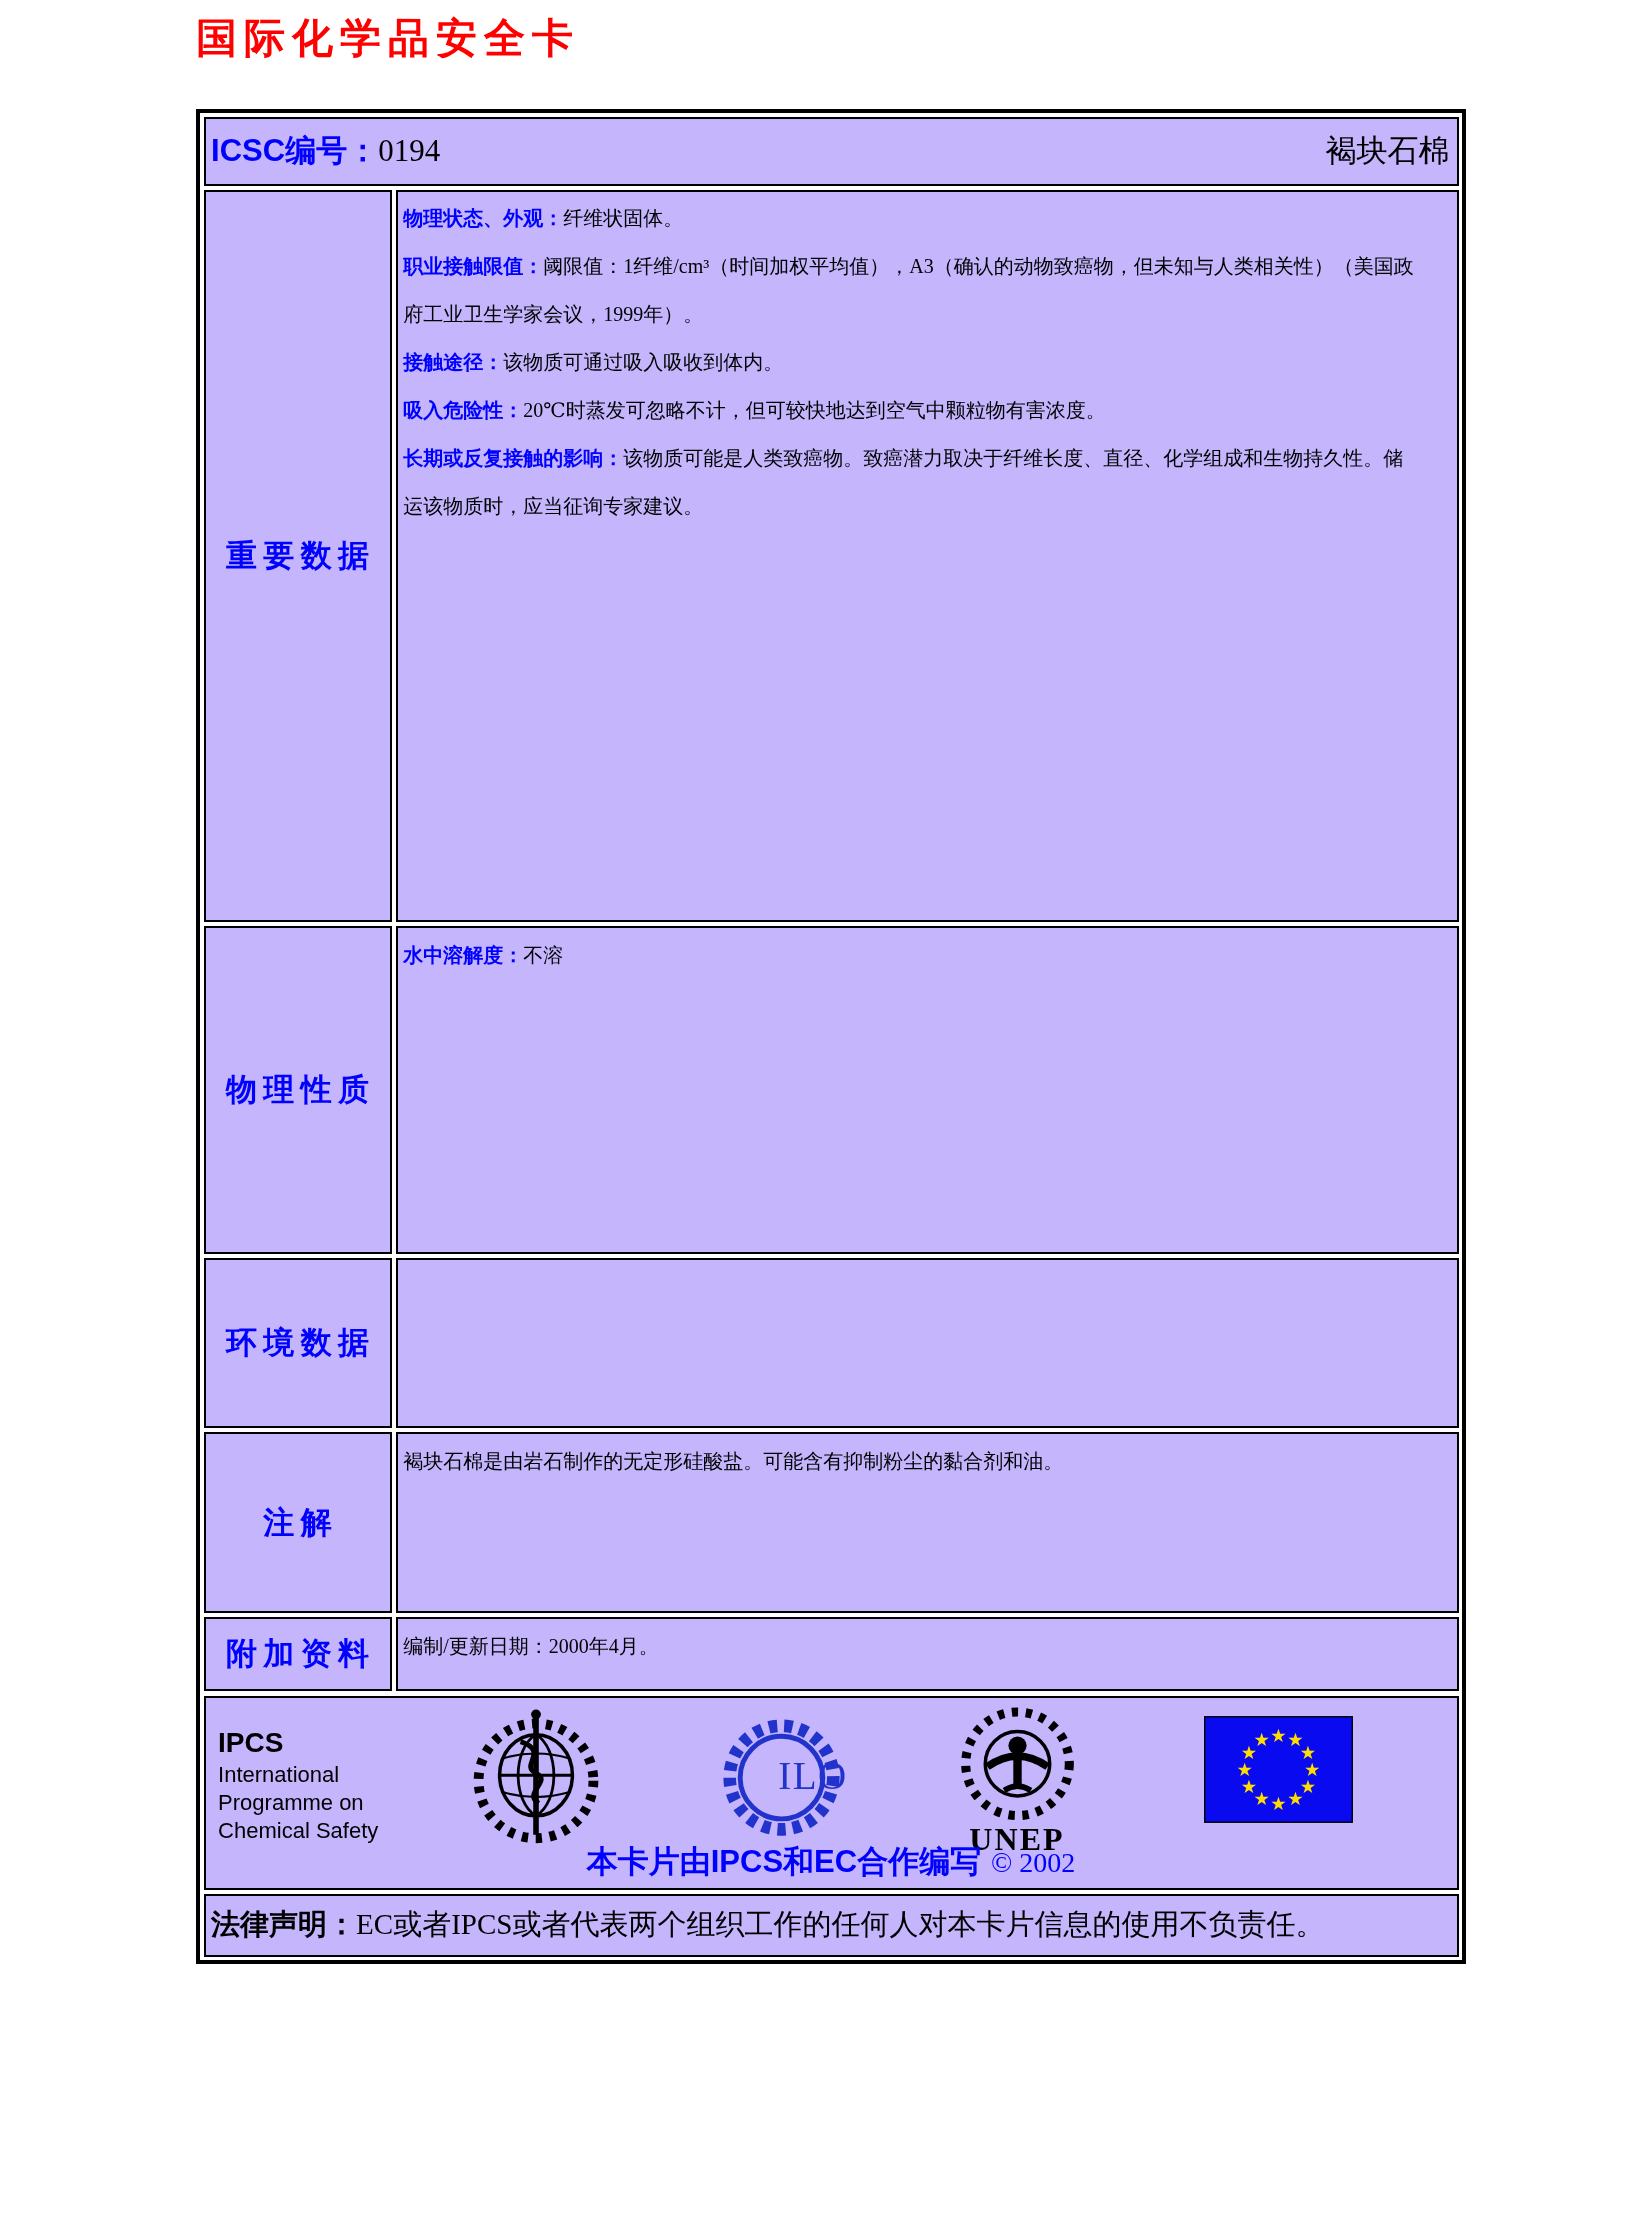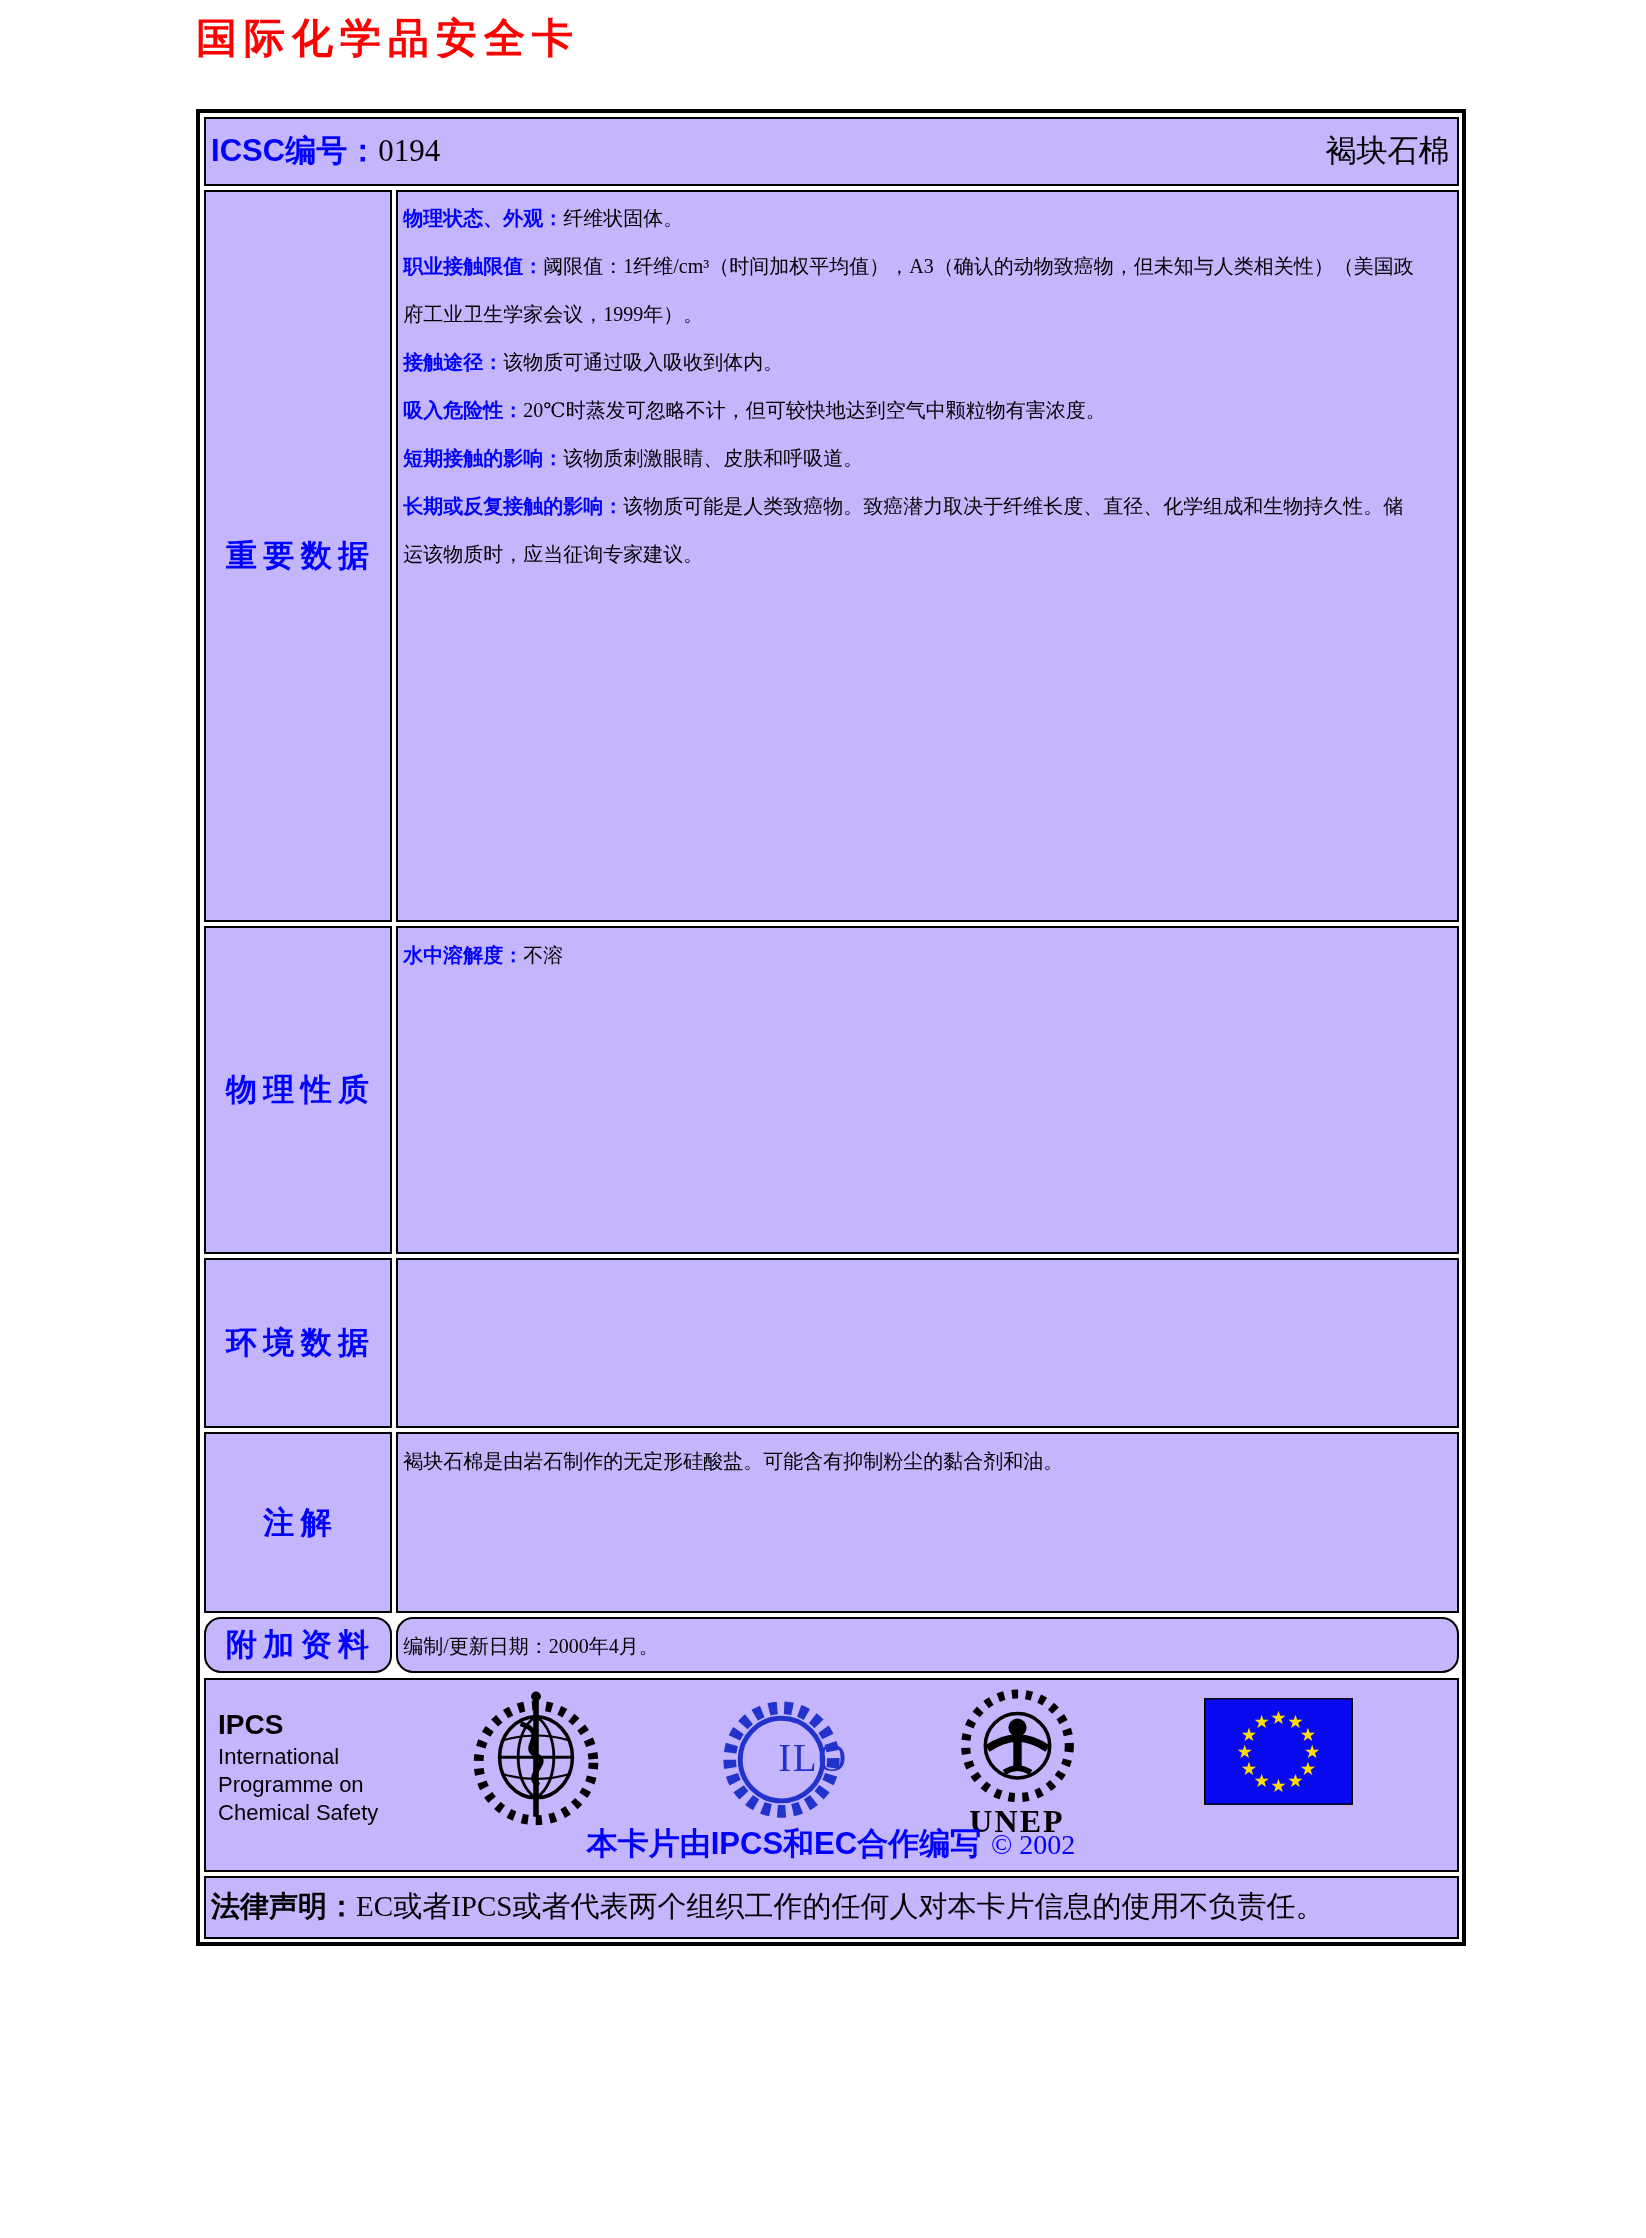--- a/index.html
+++ b/index.html
@@ -66,21 +66,21 @@
   
   .content-cell{
     padding:2.8px 39px 2.8px 5.6px;
     font-size:20px;
     line-height:48px;
   }
   .h-important{height:732px;}
   .h-physical{height:328px;}
   .h-environ{height:170px;}
   .h-notes{height:181px;}
-  .h-additional{height:56px;border-radius:17px;}
+  .h-additional{height:74px;}
   .entry{margin:0;}
   
   .logos-cell{
     height:194px;
     position:relative;
   }
   .ipcs-block{
     position:absolute;left:12.6px;top:27px;
     font-family:"Liberation Sans","DejaVu Sans",sans-serif;
   }
@@ -148,21 +148,20 @@
   </div>
 
   <div class="cell label-cell h-important">
     <span>重要数据</span>
   </div>
   <div class="cell content-cell h-important">
     <p class="entry"><span class="key">物理状态、外观：</span><span>纤维状固体。</span></p>
     <p class="entry"><span class="key">职业接触限值：</span><span>阈限值：1纤维/cm³（时间加权平均值），A3（确认的动物致癌物，但未知与人类相关性）（美国政府工业卫生学家会议，1999年）。</span></p>
     <p class="entry"><span class="key">接触途径：</span><span>该物质可通过吸入吸收到体内。</span></p>
     <p class="entry"><span class="key">吸入危险性：</span><span>20℃时蒸发可忽略不计，但可较快地达到空气中颗粒物有害浓度。</span></p>
-    <p class="entry"><span class="key">短期接触的影响：</span><span>该物质刺激眼睛、皮肤和呼吸道。</span></p>
     <p class="entry"><span class="key">长期或反复接触的影响：</span><span>该物质可能是人类致癌物。致癌潜力取决于纤维长度、直径、化学组成和生物持久性。储运该物质时，应当征询专家建议。</span></p>
   </div>
 
   <div class="cell label-cell h-physical">
     <span>物理性质</span>
   </div>
   <div class="cell content-cell h-physical">
     <p class="entry"><span class="key">水中溶解度：</span><span>不溶</span></p>
   </div>
 

